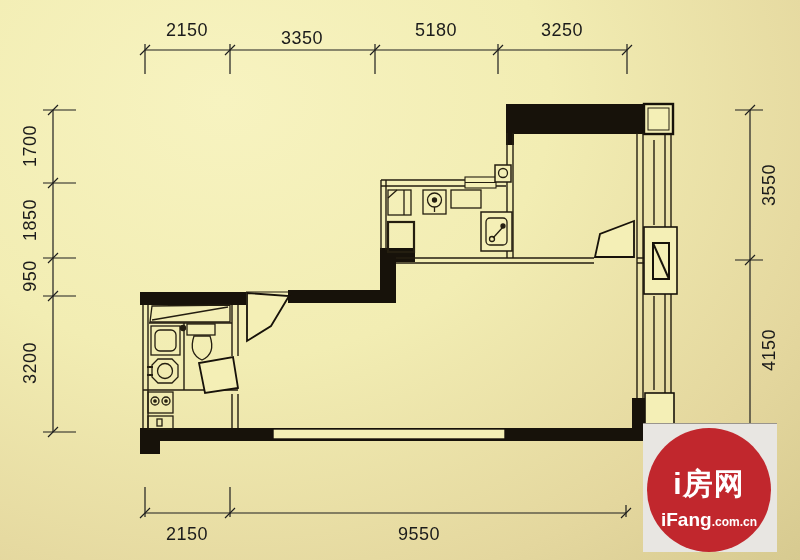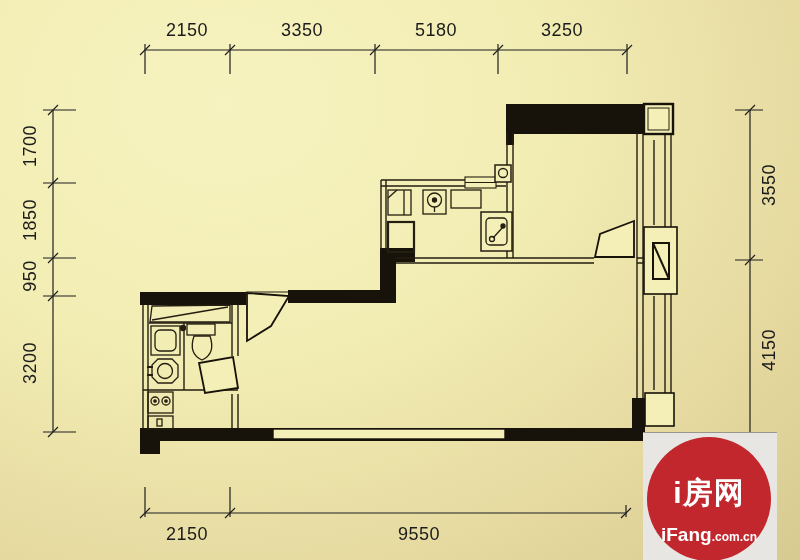--- a/index.html
+++ b/index.html
@@ -4,26 +4,26 @@
 <style>
   html,body{margin:0;padding:0;}
   body{width:800px;height:560px;overflow:hidden;position:relative;
        font-family:"Liberation Sans", sans-serif;
        background:radial-gradient(ellipse at 28% 18%, #f7f3c0 0%, #f2edb3 40%, #e4d79e 78%, #d7ca90 100%);}
   .stage{position:absolute;inset:0;}
   svg.plan{position:absolute;left:0;top:0;}
   .dim{position:absolute;font-size:18px;color:#1b1b1b;white-space:nowrap;
        transform:translate(-50%,-50%);letter-spacing:.5px;}
   .dim.v{transform:translate(-50%,-50%) rotate(-90deg);}
-  .logo-panel{position:absolute;left:643px;top:432px;width:134px;height:128px;
+  .logo-panel{position:absolute;left:643px;top:423px;width:134px;height:128px;
               background:#e8e6e2;border-top:1px solid #9a958d;}
   .logo-circle{position:absolute;left:4px;top:4px;width:124px;height:124px;
                border-radius:50%;background:#c1272d;color:#fff;text-align:center;}
   .logo-brand{font-size:30px;font-weight:bold;letter-spacing:1px;padding-top:36px;}
-  .logo-domain{margin-top:10px;font-size:12px;font-weight:bold;}
+  .logo-domain{margin-top:4px;font-size:12px;font-weight:bold;}
   .logo-domain .site{font-size:19px;}
 </style>
 </head>
 <body>
 
 <div class="stage">
 
 <svg class="plan" width="800" height="560" viewBox="0 0 800 560">
 
   <g stroke="#1f1f1f" stroke-width="1.2" fill="none">
@@ -161,21 +161,21 @@
     <g>
       <rect x="644" y="227" width="33" height="67"></rect>
       <rect x="653" y="243" width="16" height="36" fill="none" stroke-width="2"></rect>
       <path d="M653,243 L669,279" fill="none" stroke-width="2"></path>
     </g>
     <rect x="645" y="393" width="29" height="33"></rect>
   </g>
 </svg>
 
 <div class="dim h" style="left:187px;top:30px">2150</div>
-<div class="dim h" style="left:302px;top:30px">3350</div>
+<div class="dim h" style="left:302px;top:38px">3350</div>
 <div class="dim h" style="left:436px;top:30px">5180</div>
 <div class="dim h" style="left:562px;top:30px">3250</div>
 
 <div class="dim v" style="left:30px;top:146px">1700</div>
 <div class="dim v" style="left:30px;top:220px">1850</div>
 <div class="dim v" style="left:30px;top:276px">950</div>
 <div class="dim v" style="left:30px;top:363px">3200</div>
 
 <div class="dim v" style="left:769px;top:185px">3550</div>
 <div class="dim v" style="left:769px;top:350px">4150</div>

